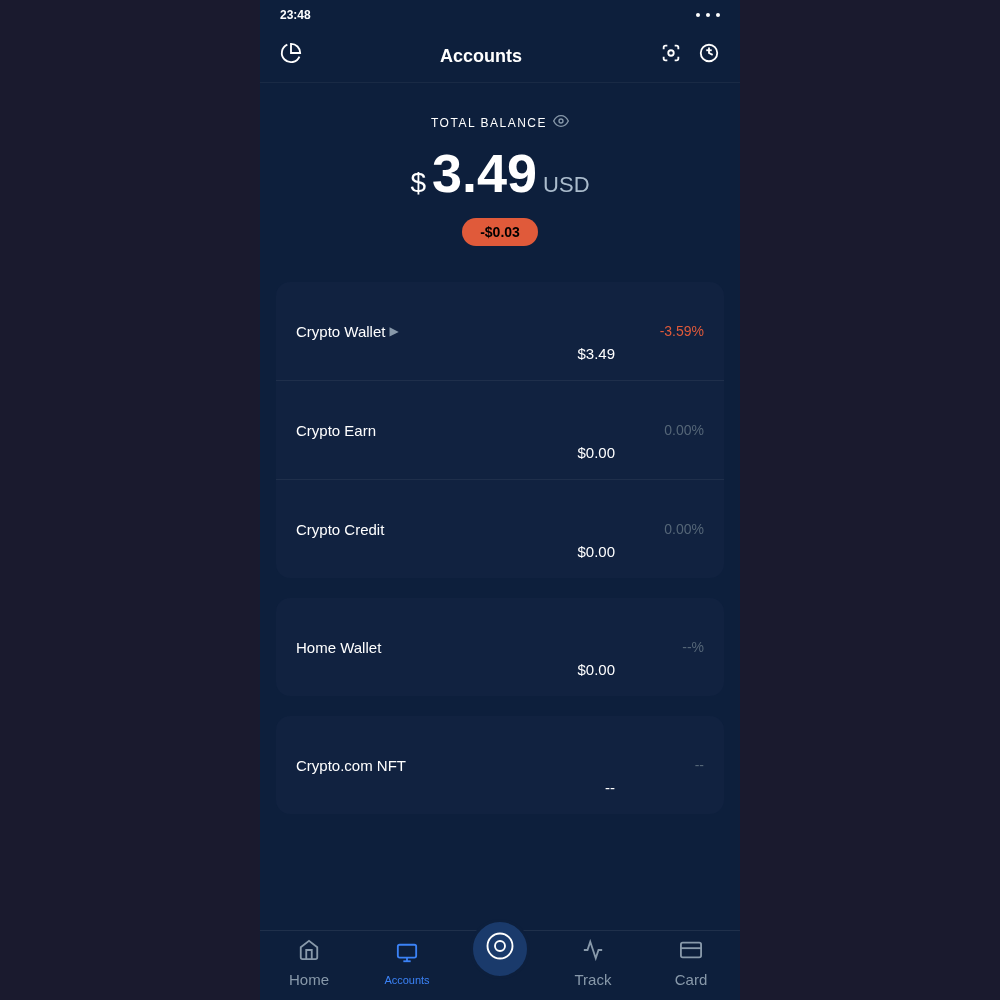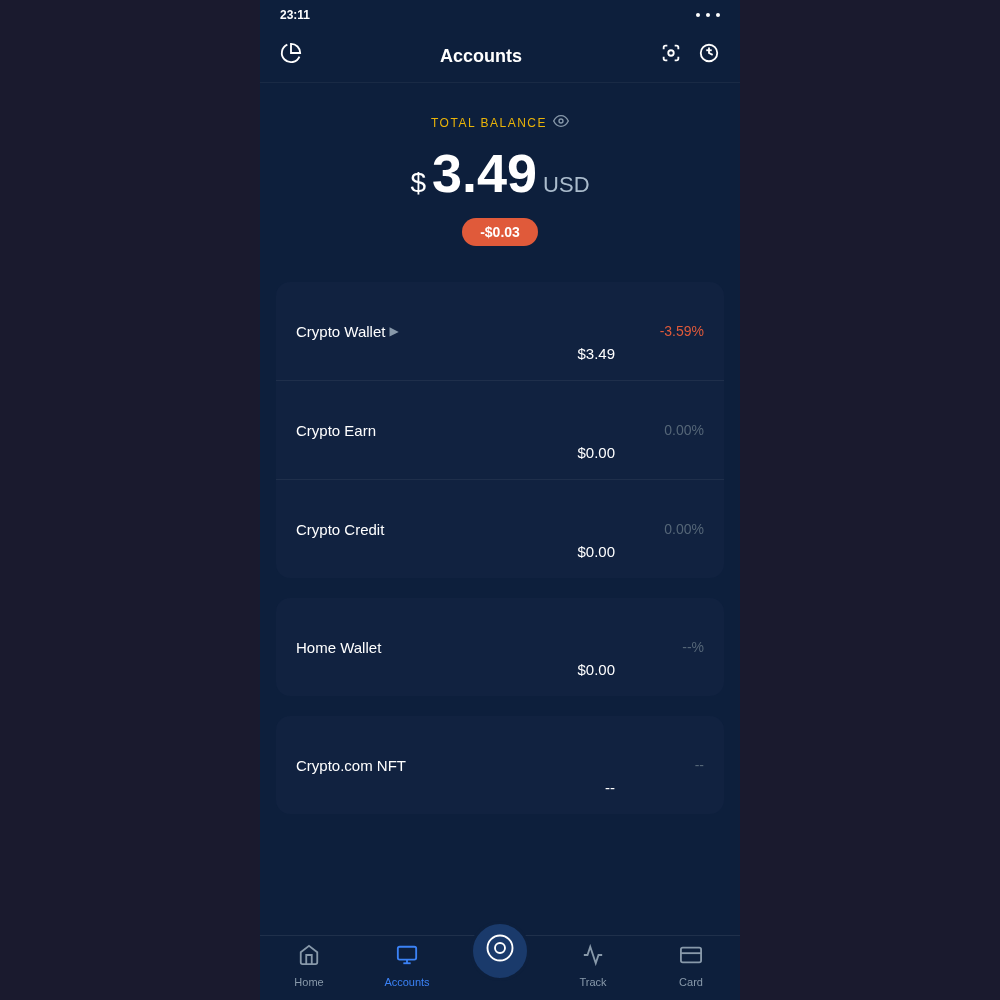--- a/index.html
+++ b/index.html
@@ -70,21 +70,21 @@
       flex: 1;
       background: #0d1f3c;
       overflow-y: auto;
       padding: 0 16px 16px;
     }
     .balance-section {
       text-align: center;
       padding: 30px 0 20px;
     }
     .balance-label {
-      color: #eab308;
+      color: #ffffff;
       font-size: 12px;
       letter-spacing: 1.5px;
       text-transform: uppercase;
       display: flex;
       align-items: center;
       justify-content: center;
       gap: 6px;
       margin-bottom: 10px;
     }
     .eye-icon {
@@ -110,21 +110,21 @@
       font-weight: 700;
     }
     .balance-currency {
       font-size: 22px;
       color: #aabbcc;
       font-weight: 400;
     }
     .balance-change {
       display: inline-block;
       background: #e05a3a;
-      color: #ffffff;
+      color: #000000;
       font-size: 14px;
       font-weight: 600;
       padding: 6px 18px;
       border-radius: 20px;
     }
     .accounts-list {
       display: flex;
       flex-direction: column;
       gap: 20px;
       margin-top: 16px;
@@ -190,21 +190,21 @@
     }
     .nav-item {
       display: flex;
       flex-direction: column;
       align-items: center;
       gap: 4px;
       cursor: pointer;
       min-width: 70px;
     }
     .nav-label {
-      font-size: 11px;
+      font-size: 15px;
       color: #8899aa;
     }
     .nav-label-active {
       font-size: 11px;
       color: #3b82f6;
     }
     .nav-icon {
       font-size: 22px;
       color: #8899aa;
     }
@@ -232,21 +232,21 @@
       width: 22px;
       height: 22px;
     }
   </style>
 </head>
 <body>
 
 <div class="phone-container">
 
   <div class="status-bar">
-    <span class="status-bar-left">23:11</span>
+    <span class="status-bar-left">23:48</span>
     <div class="status-bar-right">
       <div class="status-dot"></div>
       <div class="status-dot"></div>
       <div class="status-dot"></div>
     </div>
   </div>
 
   <div class="header">
     <div class="header-icon">
       <svg class="icon-svg" viewBox="0 0 24 24" fill="none" stroke="white" stroke-width="2">

